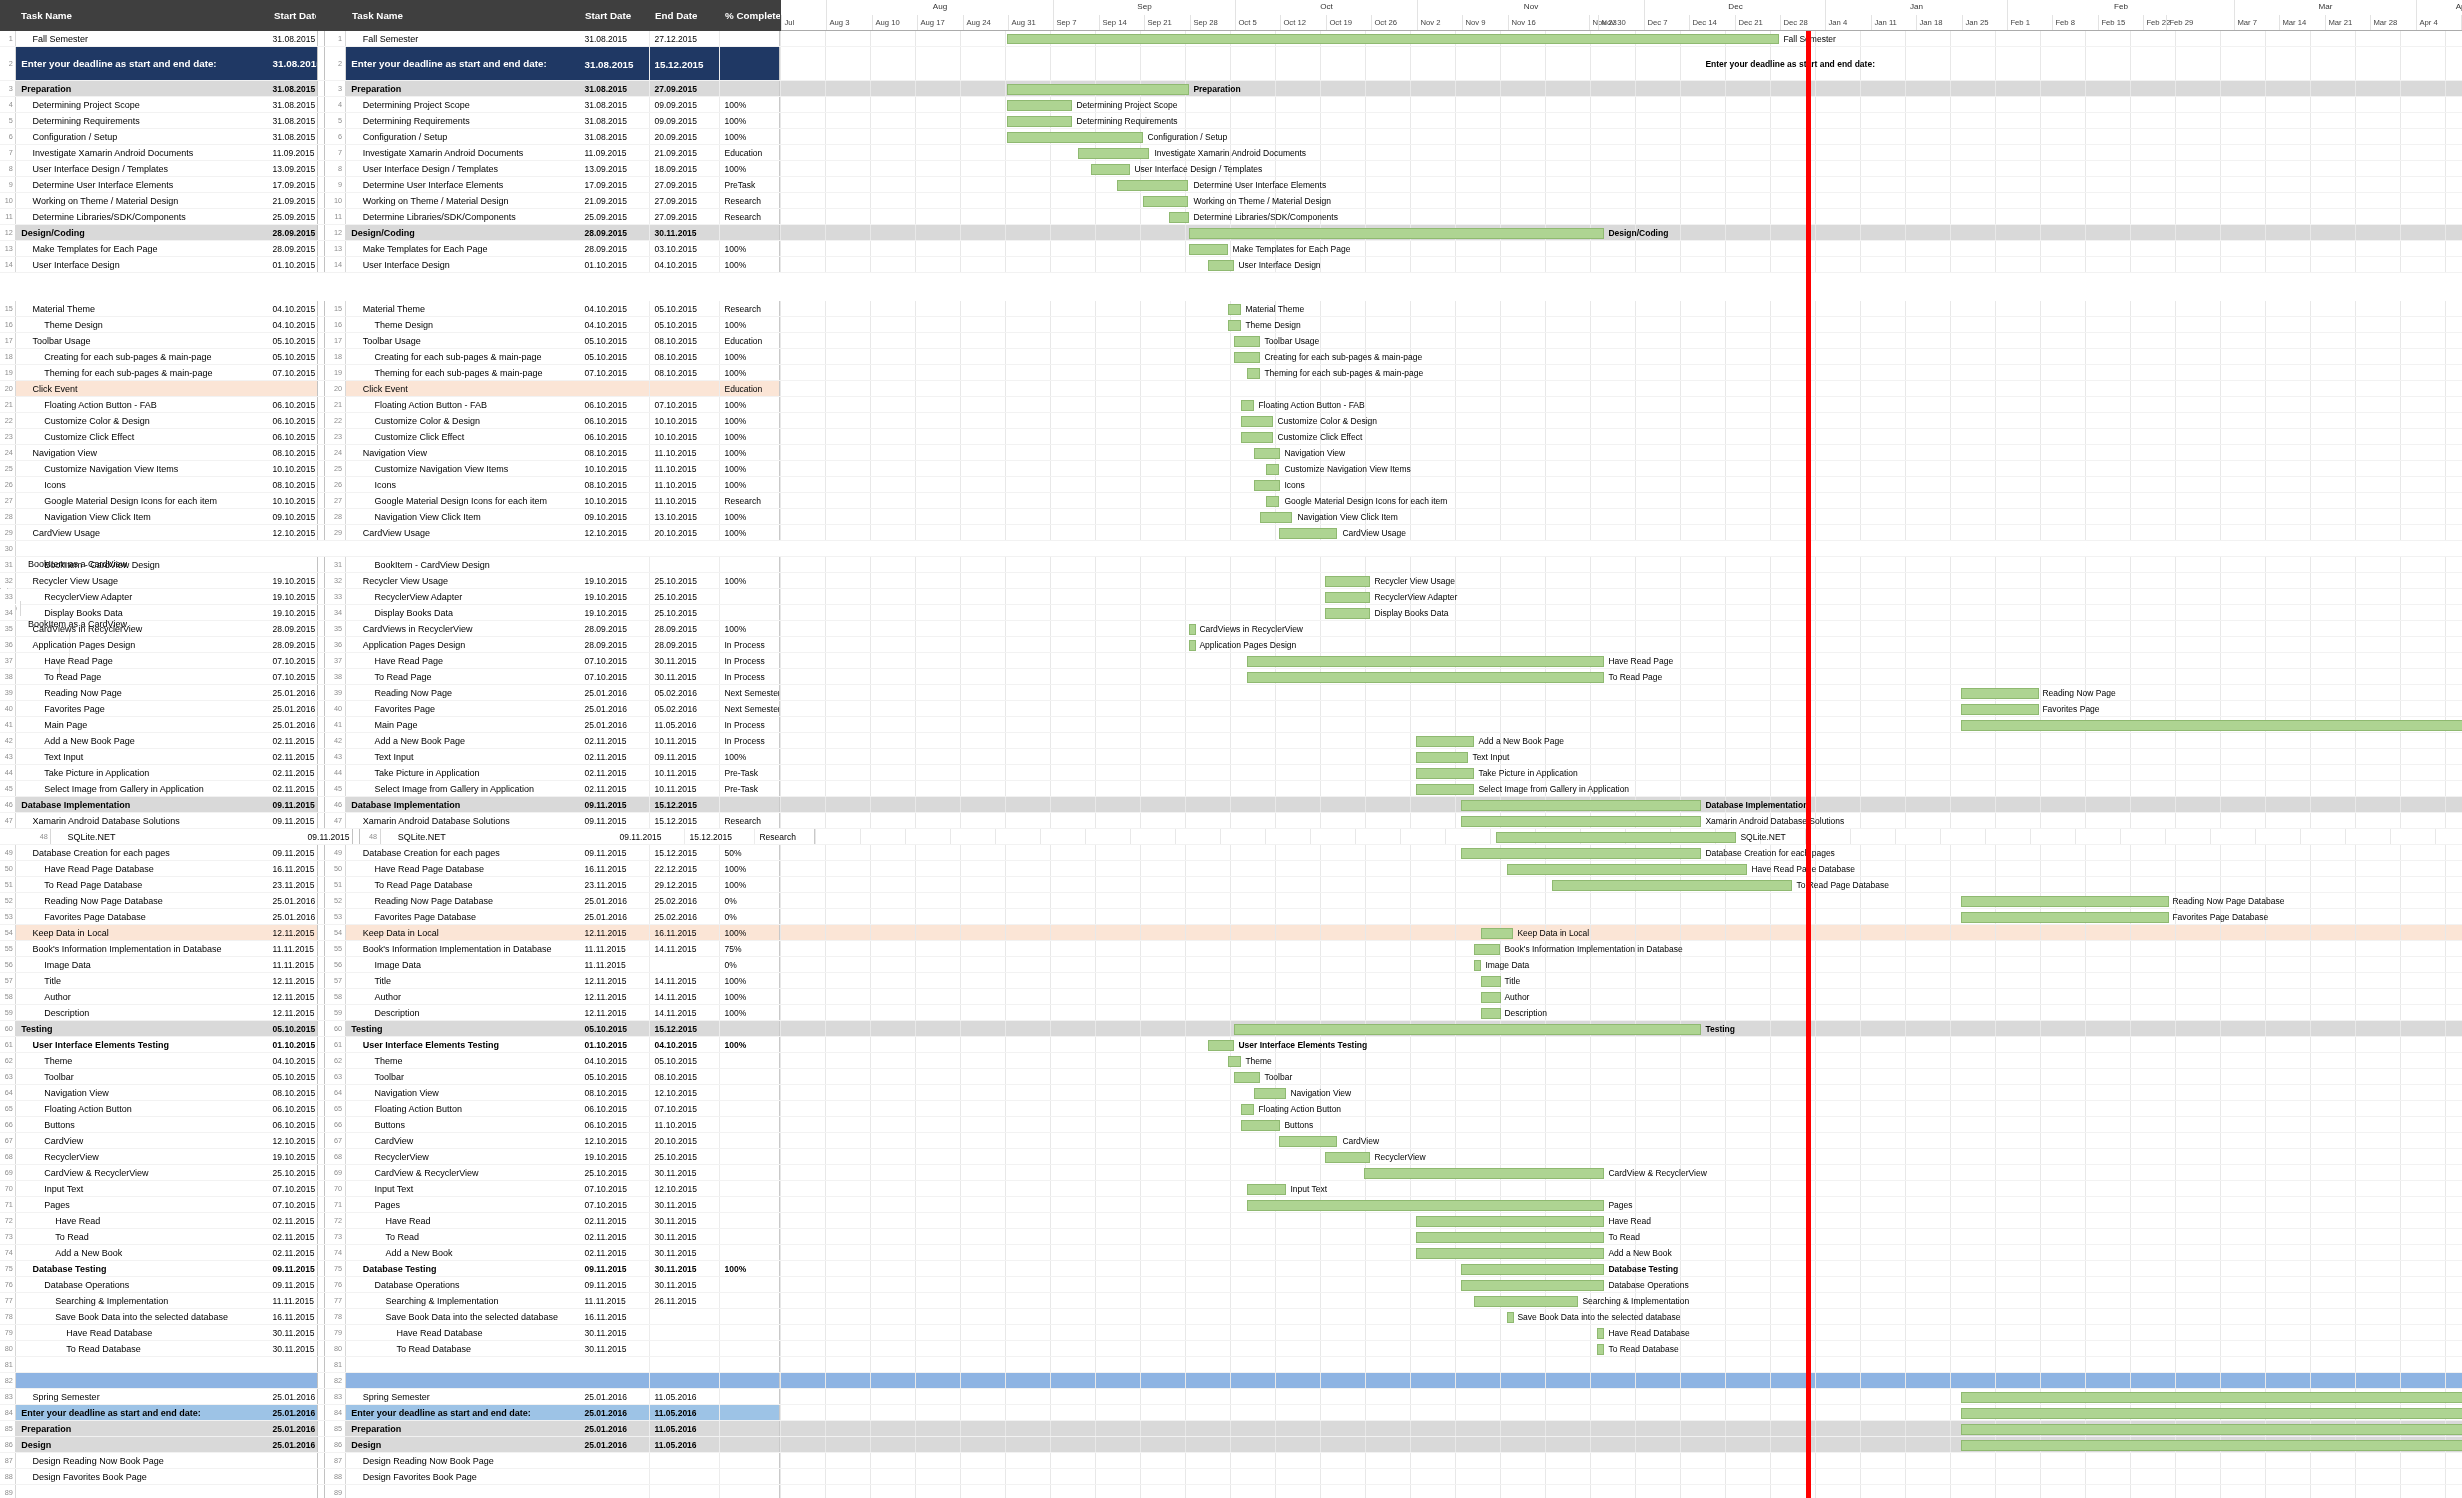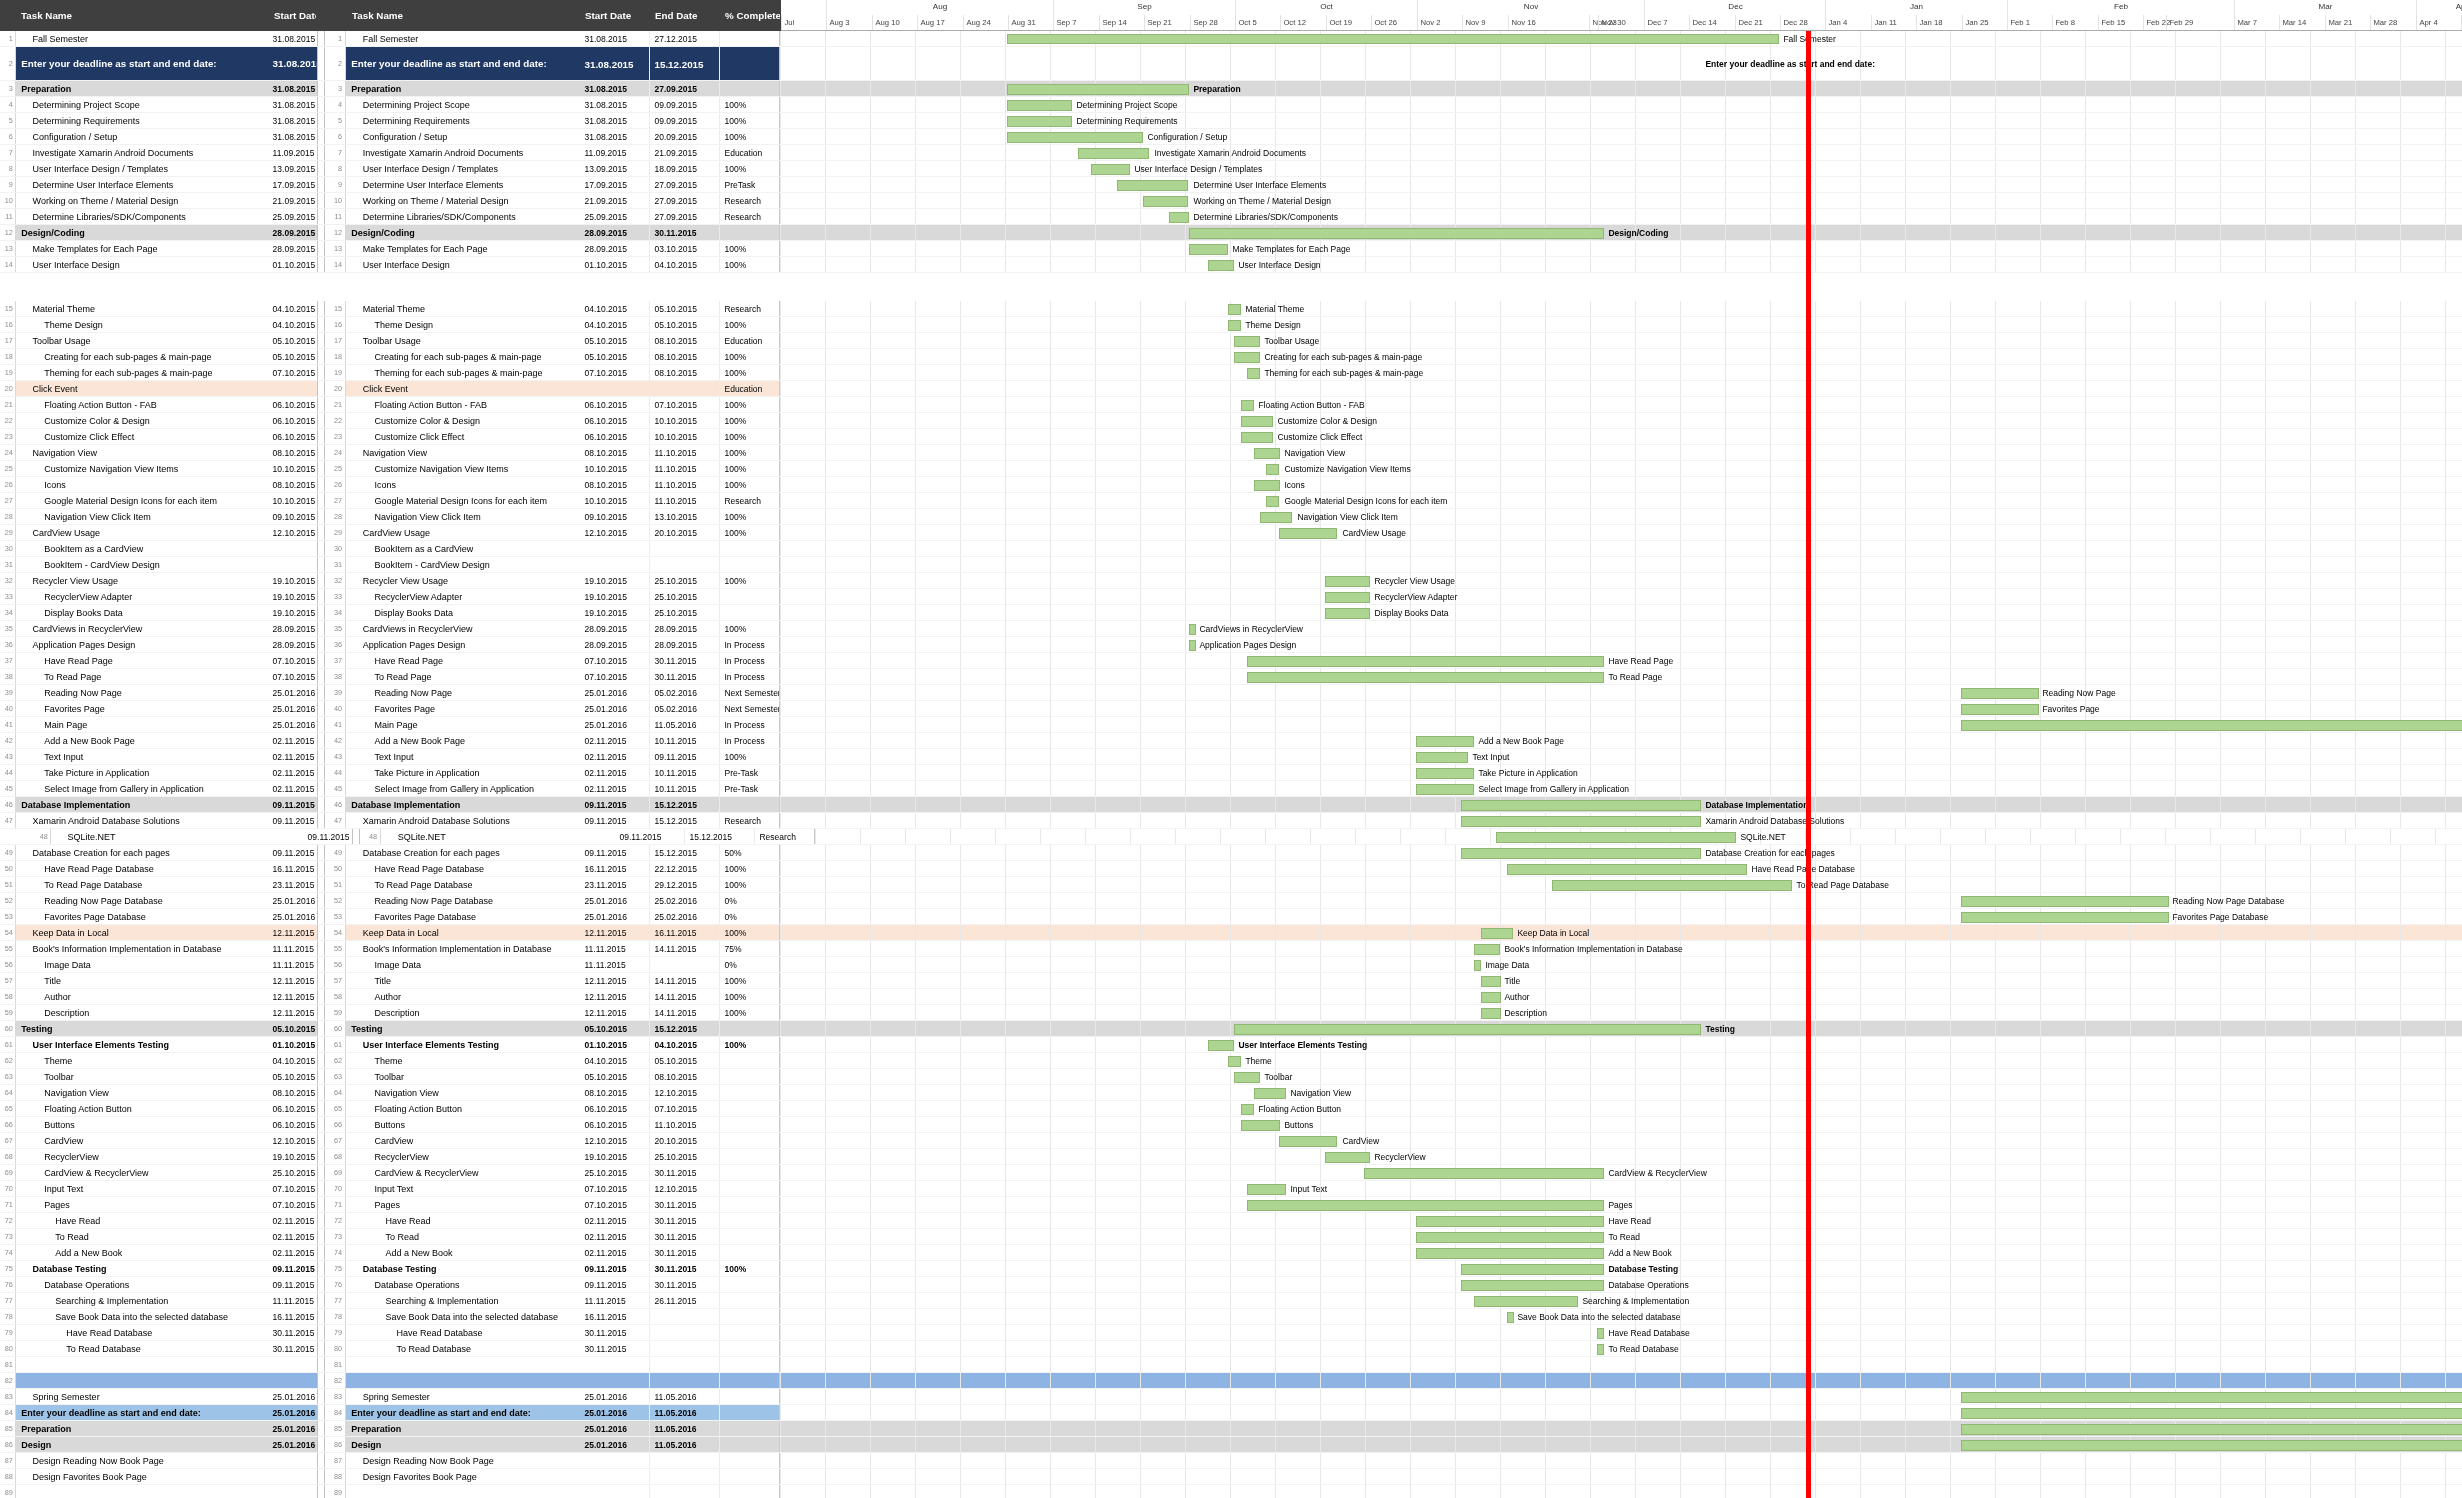--- a/index.html
+++ b/index.html
@@ -545,21 +545,21 @@
       <div class="cell c-numB">29</div>
       <div class="cell c-nameB tb" style="padding-left: 16.3px;">CardView Usage</div>
       <div class="cell c-date tb">12.10.2015</div>
       <div class="cell c-date tb">20.10.2015</div>
       <div class="cell c-pct tb">100%</div>
       <div class="cell c-chart">
         <div class="bar" style="left: 499px; width: 58px; top: 2.8px; background: rgb(174, 212, 146); border-color: rgb(143, 185, 113);"></div>
         <div class="glabel" style="left: 562px; line-height: 16px; height: 16px;">CardView Usage</div>
       </div>
     </div>
-    <div class="row t-n" style="height: 16px;">
+    <div class="row t-n" style="height: 16px; flex-direction: column;">
       <div class="cell c-numA">30</div>
       <div class="cell c-nameA tb" style="padding-left: 28px;">BookItem as a CardView</div>
       <div class="cell c-startA tb"></div>
       <div class="cell c-gap"></div>
       <div class="cell c-numB">30</div>
       <div class="cell c-nameB tb" style="padding-left: 28px;">BookItem as a CardView</div>
       <div class="cell c-date tb"></div>
       <div class="cell c-date tb"></div>
       <div class="cell c-pct tb"></div>
       <div class="cell c-chart"></div>

